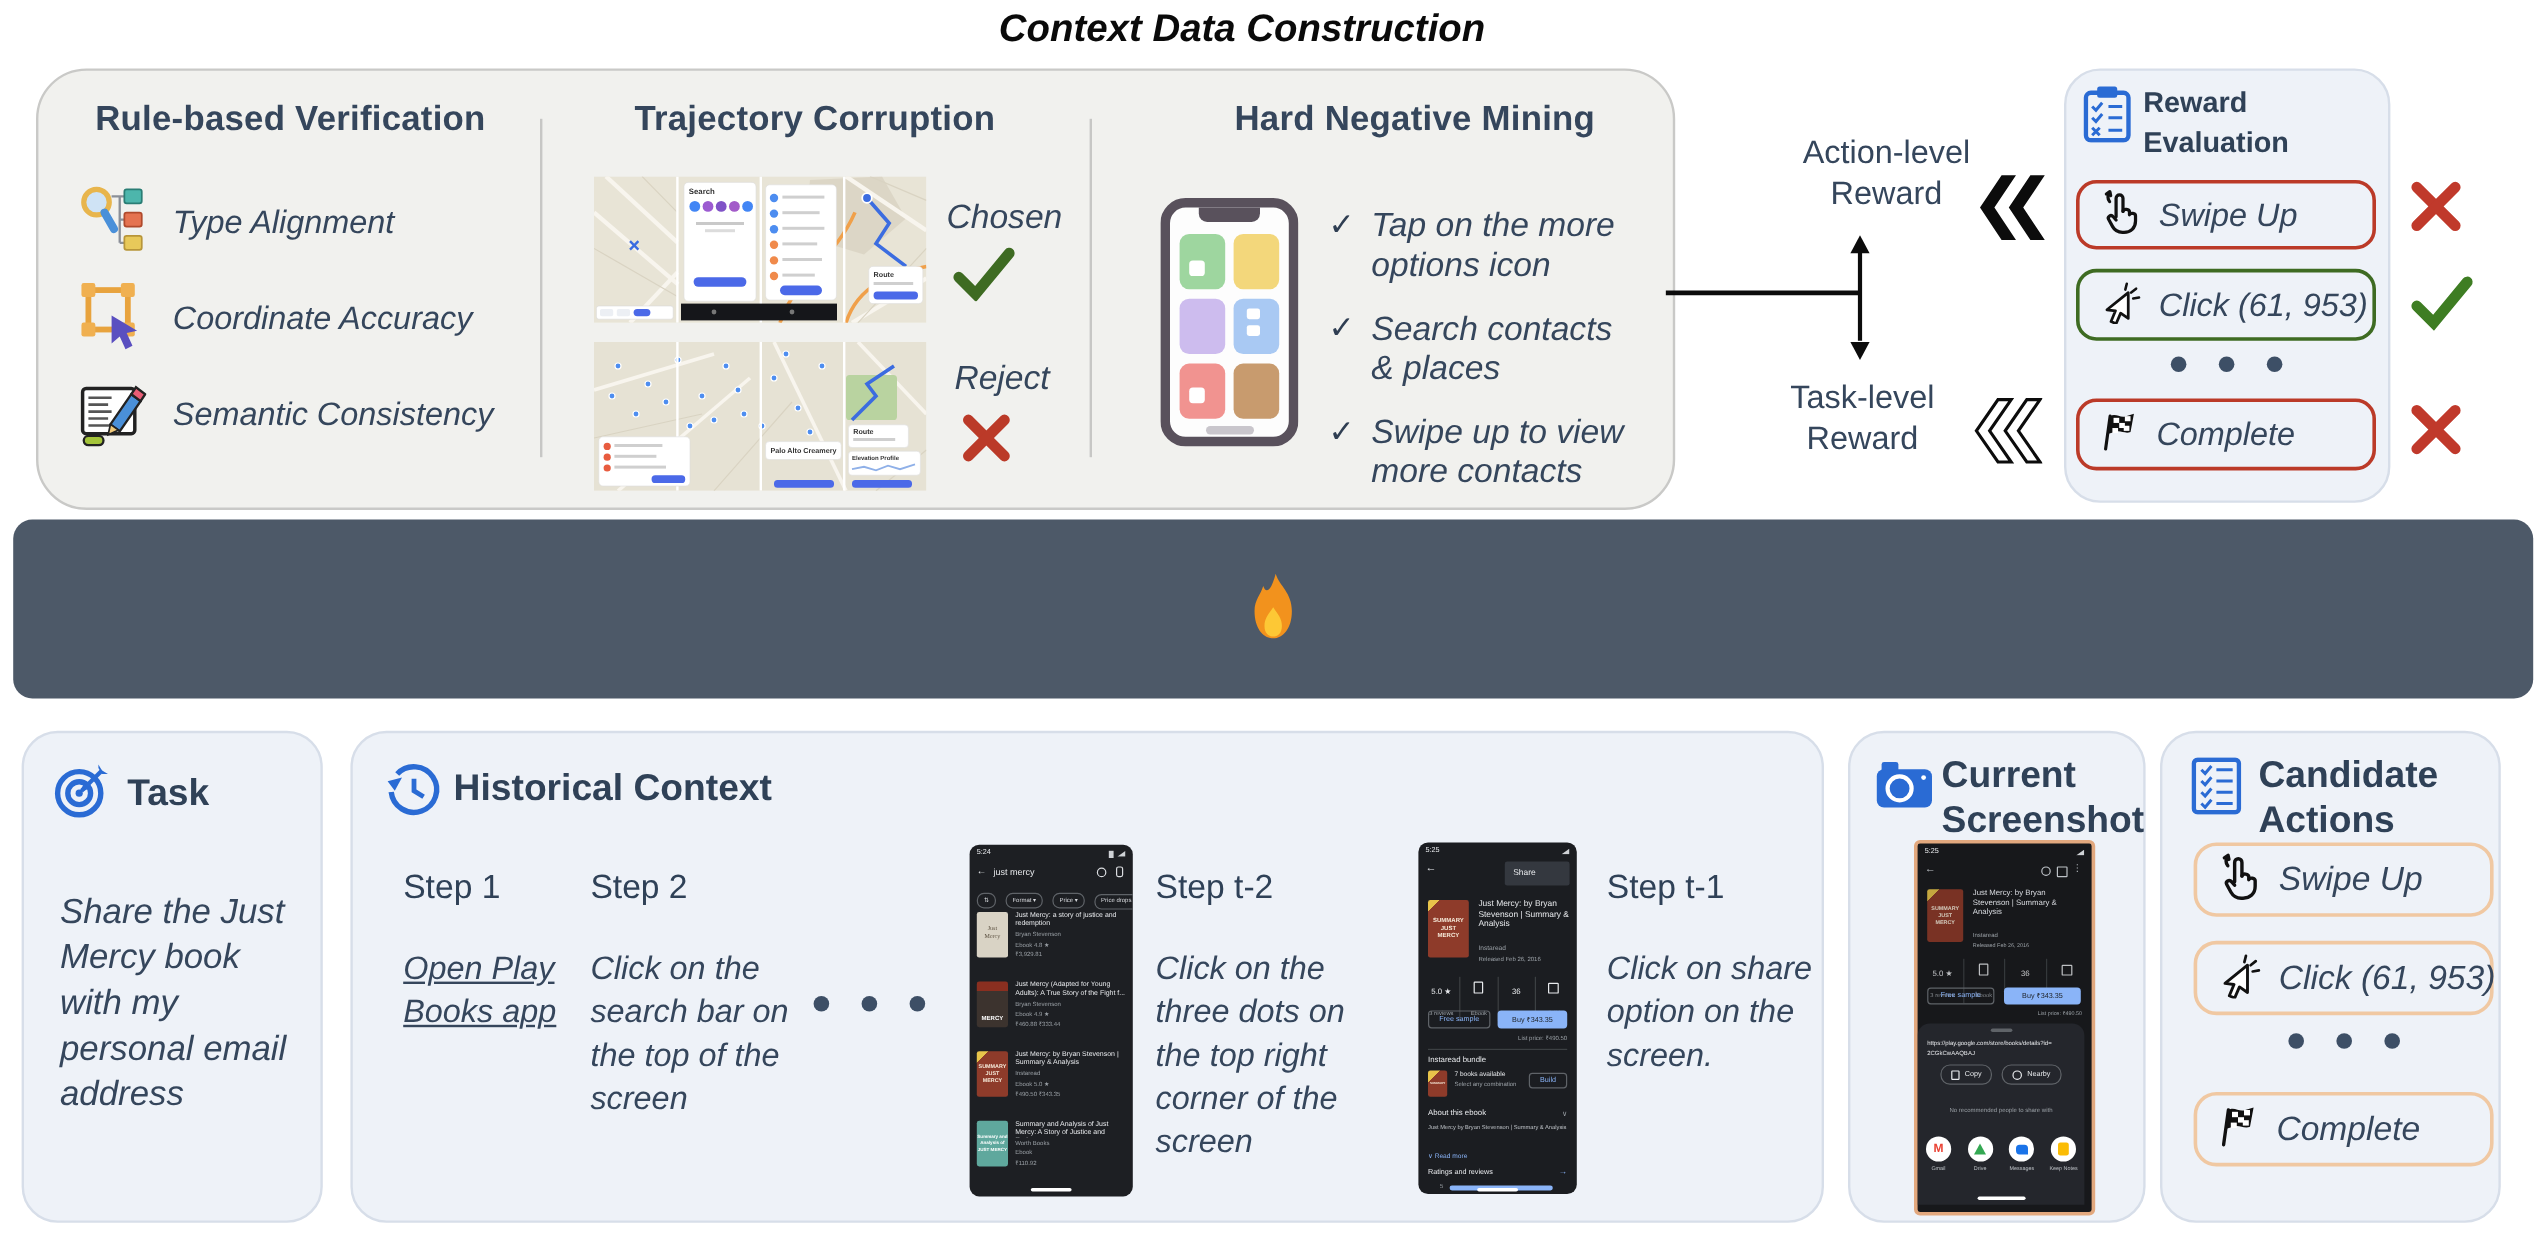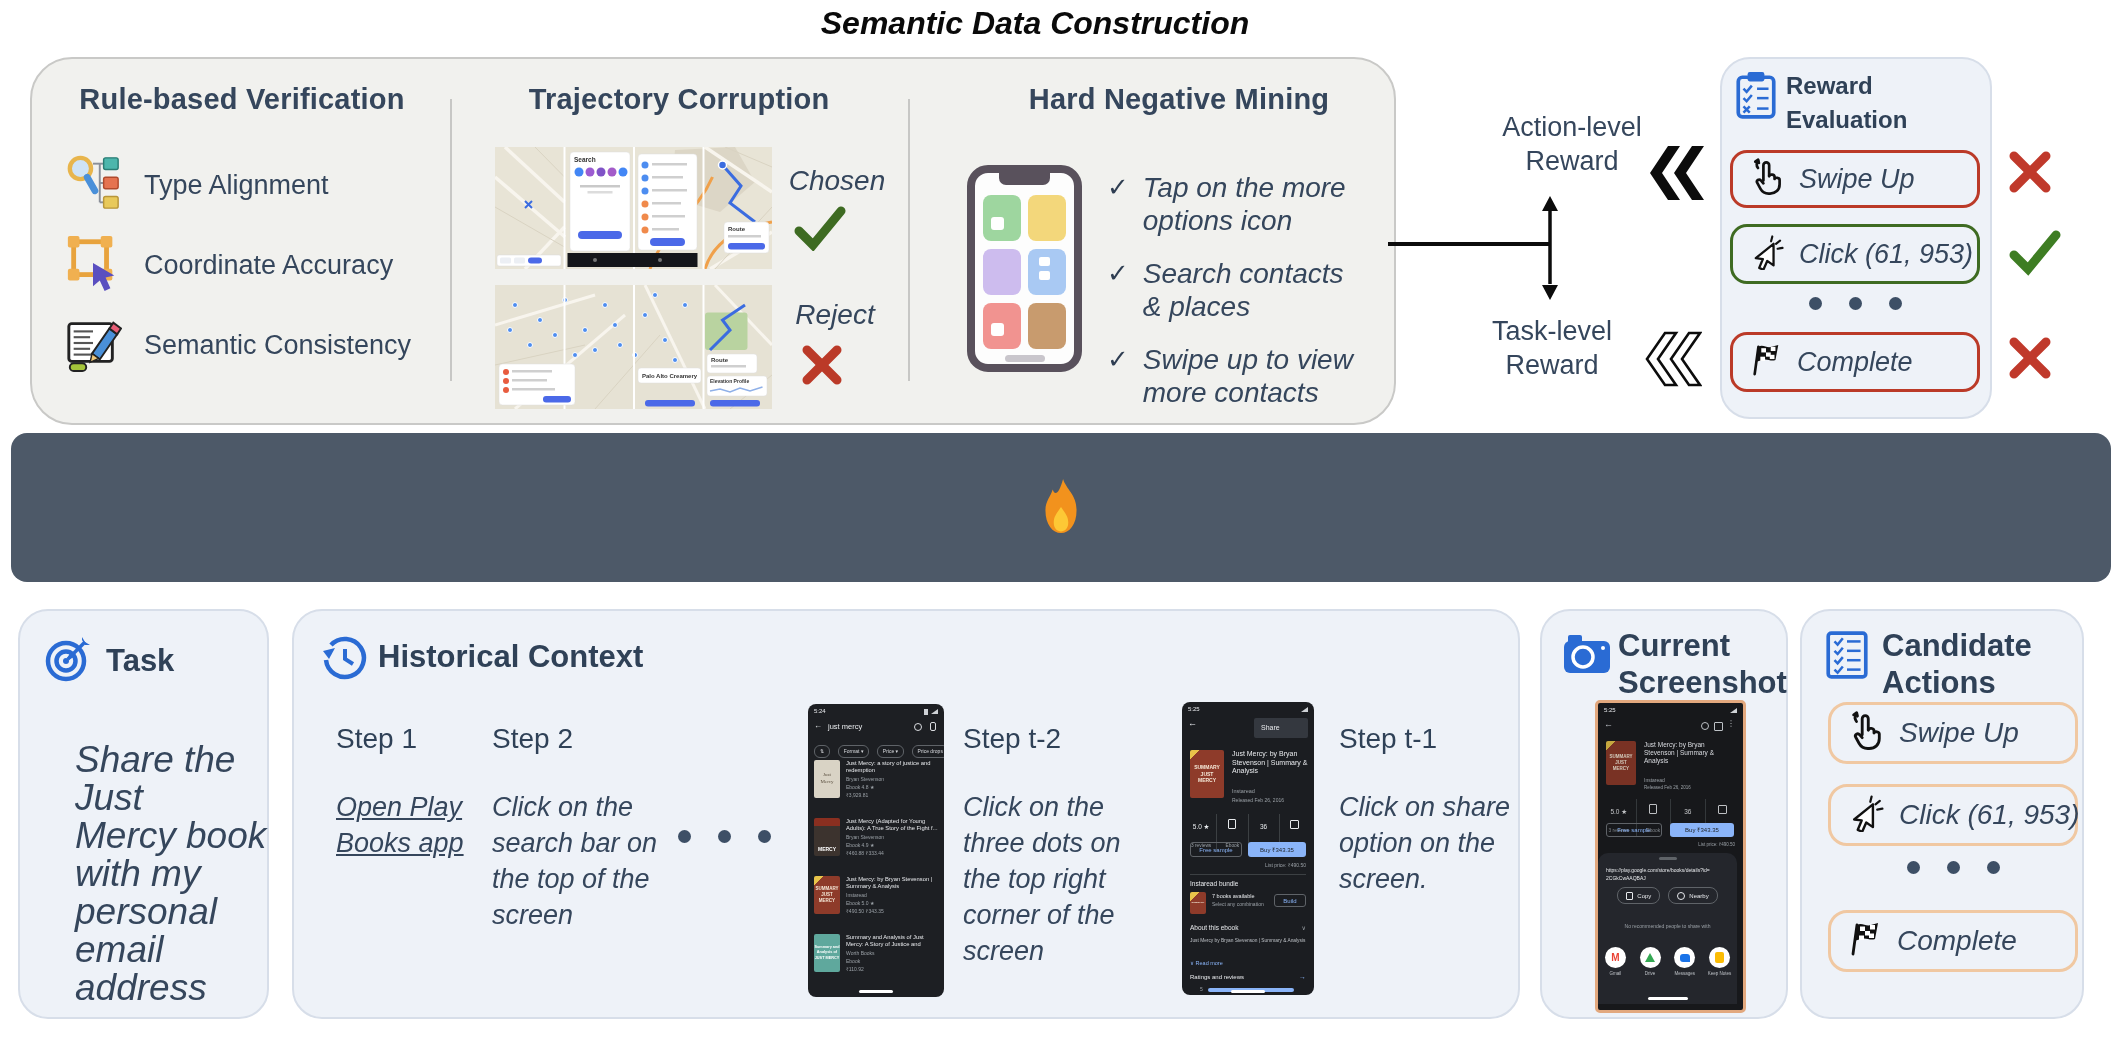--- a/index.html
+++ b/index.html
@@ -8,21 +8,21 @@
   .abs{position:absolute;}
   .panel-gray{background:#f1f1ee;border:2px solid #c9c9c7;border-radius:42px;}
   .panel-blue{background:#eef2f8;border:2px solid #d7dee9;border-radius:30px;}
   .vdiv{width:2px;background:#c7c7c5;}
   .h-sec{font-weight:bold;font-size:29px;color:#35465c;text-align:center;letter-spacing:.2px;}
   .h-box{font-weight:bold;font-size:31px;color:#2f4157;}
   .it{font-style:italic;color:#35465c;}
   .pre{white-space:pre-line;}
   .figure-title{font-weight:bold;font-style:italic;font-size:32px;color:#0a0a0a;text-align:center;}
   .rule-row{position:absolute;display:flex;align-items:center;gap:22px;}
-  .rule-label{font-size:27px;}
+  .rule-label{font-style:italic;font-size:27px;}
   .chk-item{position:absolute;display:flex;gap:14px;}
   .chk-mark{font-size:26px;color:#2f3e52;line-height:33px;}
   .chk-text{font-style:italic;font-size:28px;line-height:33px;}
   .side-label{font-size:27px;line-height:34px;text-align:center;color:#35465c;}
   .pill{position:absolute;display:flex;align-items:center;gap:14px;padding-left:16px;border-radius:17px;box-sizing:border-box;}
   .pill-red{border:3.5px solid #bb3a28;}
   .pill-green{border:3.5px solid #3e6b22;}
   .pill-peach{border:3px solid #f0c8a2;border-radius:19px;}
   .pill .lbl{font-style:italic;font-size:27px;color:#35465c;white-space:nowrap;}
   .dots{position:absolute;display:flex;gap:27px;justify-content:center;align-items:center;}
@@ -54,21 +54,21 @@
   .appcol{display:flex;flex-direction:column;align-items:center;gap:3px;width:25%;}
   .appcircle{width:21px;height:21px;border-radius:50%;background:#fff;display:flex;align-items:center;justify-content:center;}
   .applbl{font-size:4.5px;color:#bdc1c6;}
   .sheetpill{display:inline-flex;align-items:center;gap:4px;height:15px;border:1px solid #5f6368;border-radius:8px;font-size:6px;color:#e8eaed;padding:0 8px;}
 </style>
 </head>
 <body>
 
 <div class="canvas">
 
-  <div class="abs figure-title" style="left:775px;top:5px;width:520px;">Semantic Data Construction</div>
+  <div class="abs figure-title" style="left:775px;top:5px;width:520px;">Context Data Construction</div>
 
   <div class="abs panel-gray" style="left:30px;top:57px;width:1362px;height:364px;">
 
     <div class="abs vdiv" style="left:418px;top:40px;height:282px;"></div>
     <div class="abs vdiv" style="left:876px;top:40px;height:282px;"></div>
 
     <div class="abs h-sec" style="left:18px;top:24px;width:384px;">Rule-based Verification</div>
 
     <div class="rule-row" style="left:32px;top:92px;height:68px;">
       <span>
@@ -440,21 +440,21 @@
       <svg width="48" height="48" viewBox="0 0 48 48">
         <circle cx="22" cy="26" r="18" fill="none" stroke="#2a6bd4" stroke-width="4.5"></circle>
         <circle cx="22" cy="26" r="9.5" fill="none" stroke="#2a6bd4" stroke-width="4.5"></circle>
         <circle cx="22" cy="26" r="3" fill="#2a6bd4"></circle>
         <line x1="24" y1="24" x2="41" y2="7" stroke="#2a6bd4" stroke-width="3.5"></line>
         <polygon points="22,26 30,22 26,18" fill="#2a6bd4"></polygon>
         <path d="M38 2 l3 5 5 3 -5 0 -3 -5 Z" fill="#2a6bd4"></path>
       </svg>
     </span>
     <div class="abs h-box" style="left:86px;top:32px;">Task</div>
-    <div class="abs it pre" style="left:30px;top:130px;width:205px;font-size:37px;line-height:38px;margin-left:25px;">Share the Just
+    <div class="abs it pre" style="left:30px;top:130px;width:205px;font-size:29px;line-height:38px;">Share the Just
 Mercy book
 with my
 personal email
 address</div>
   </div>
 
   <div class="abs panel-blue" style="left:292px;top:609px;width:1224px;height:406px;">
     <span class="abs" style="left:28px;top:24px;">
       <svg width="46" height="46" viewBox="0 0 46 46">
         <path d="M9 10 A19 19 0 1 1 4 25" fill="none" stroke="#2a6bd4" stroke-width="4.5"></path>

